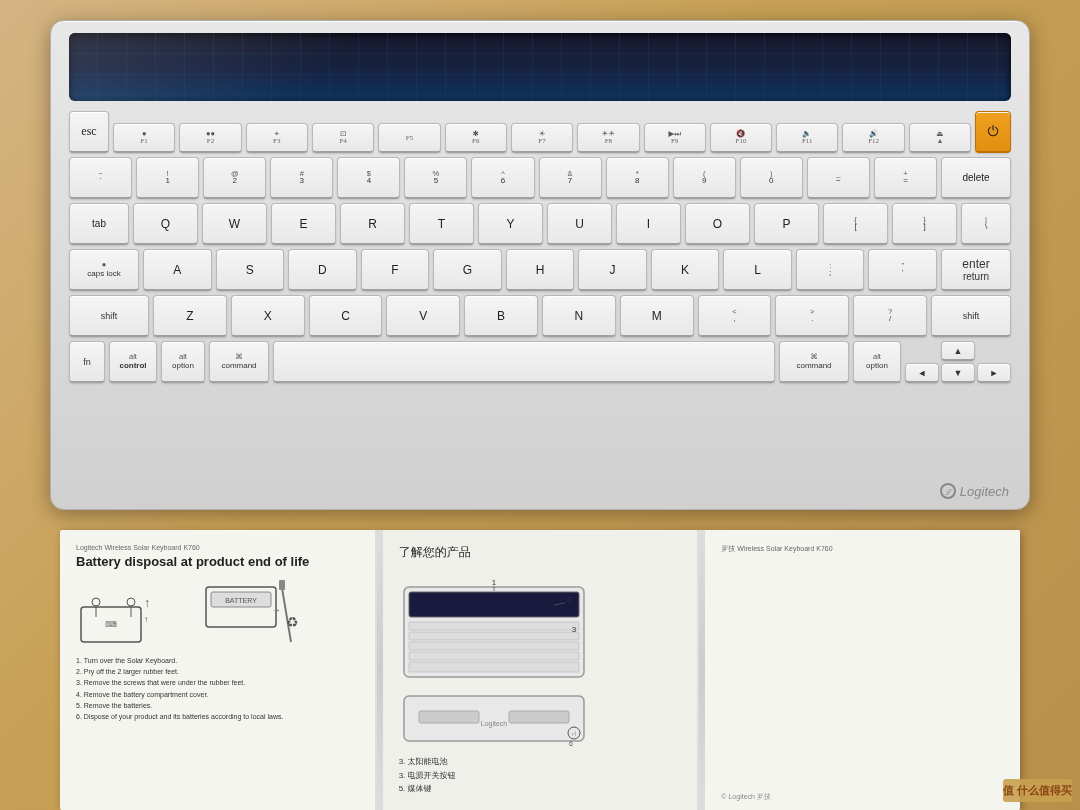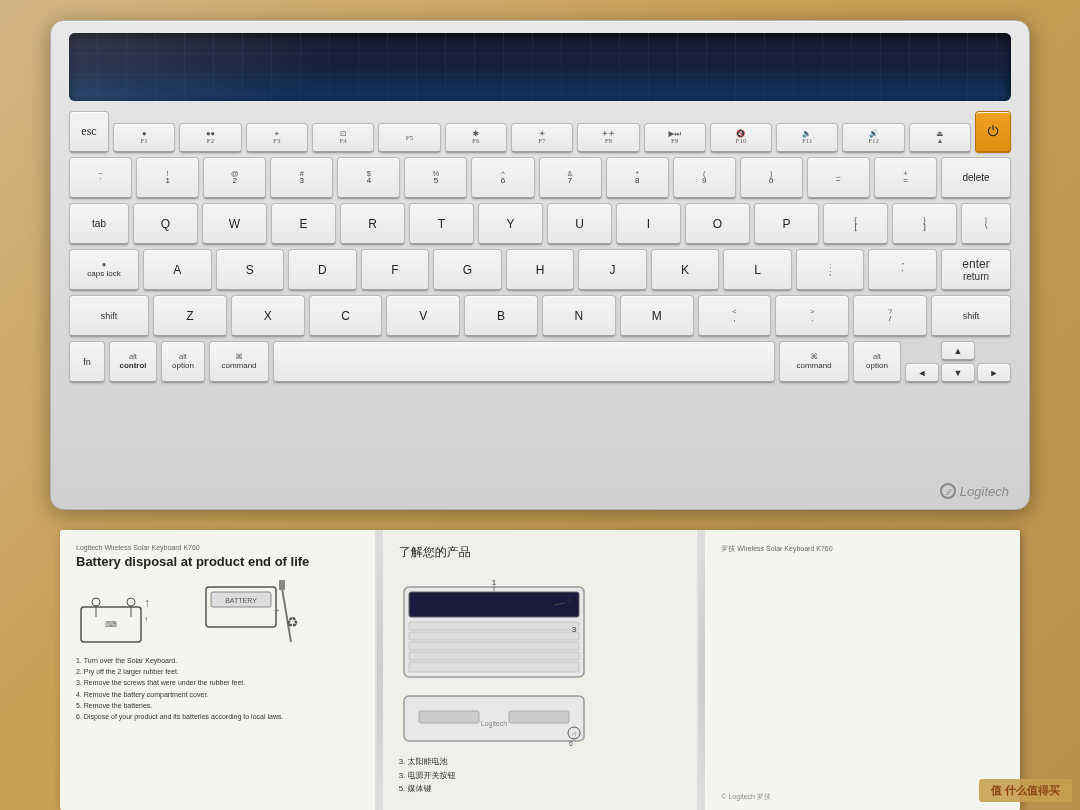--- a/index.html
+++ b/index.html
@@ -279,21 +279,21 @@
       color: #333;
       line-height: 1.7;
     }
 
     
     .watermark {
       position: absolute;
       bottom: 8px;
       right: 8px;
       background: rgba(200,160,80,0.9);
-      padding: 4px 12px;
+      padding: 4px 0;
       border-radius: 3px;
       font-size: 11px;
       color: #8b4513;
       font-weight: bold;
     }
 
     .page-spine {
       width: 6px;
       background: linear-gradient(180deg, #ddd 0%, #ccc 50%, #ddd 100%);
     }

